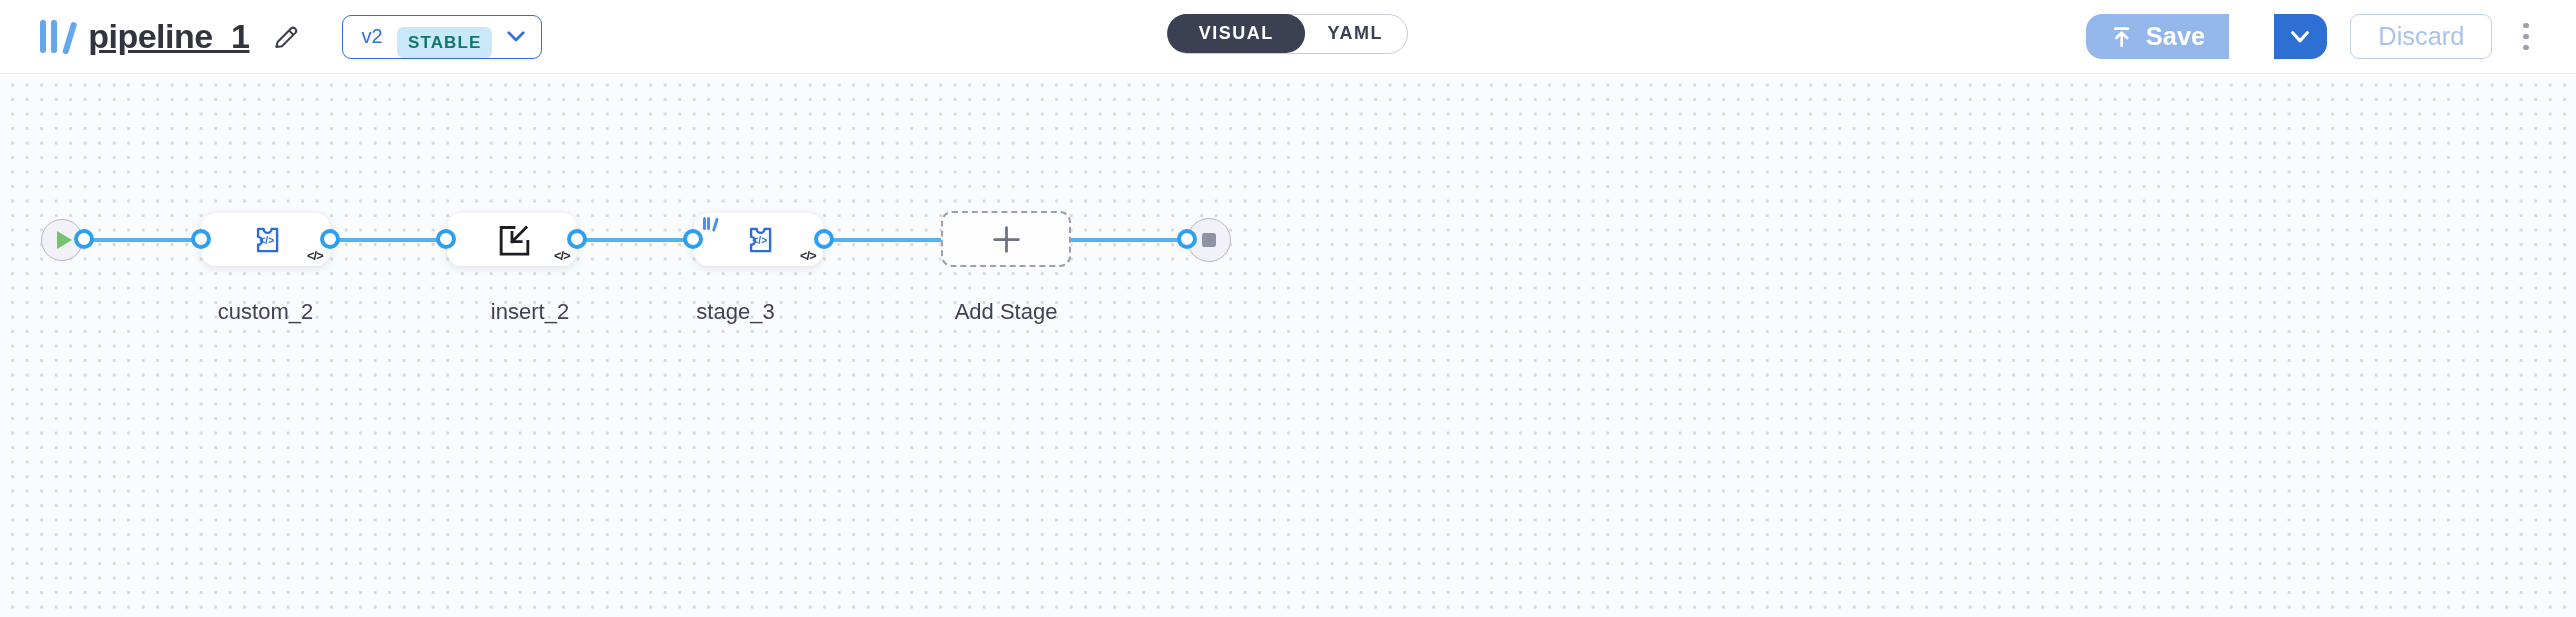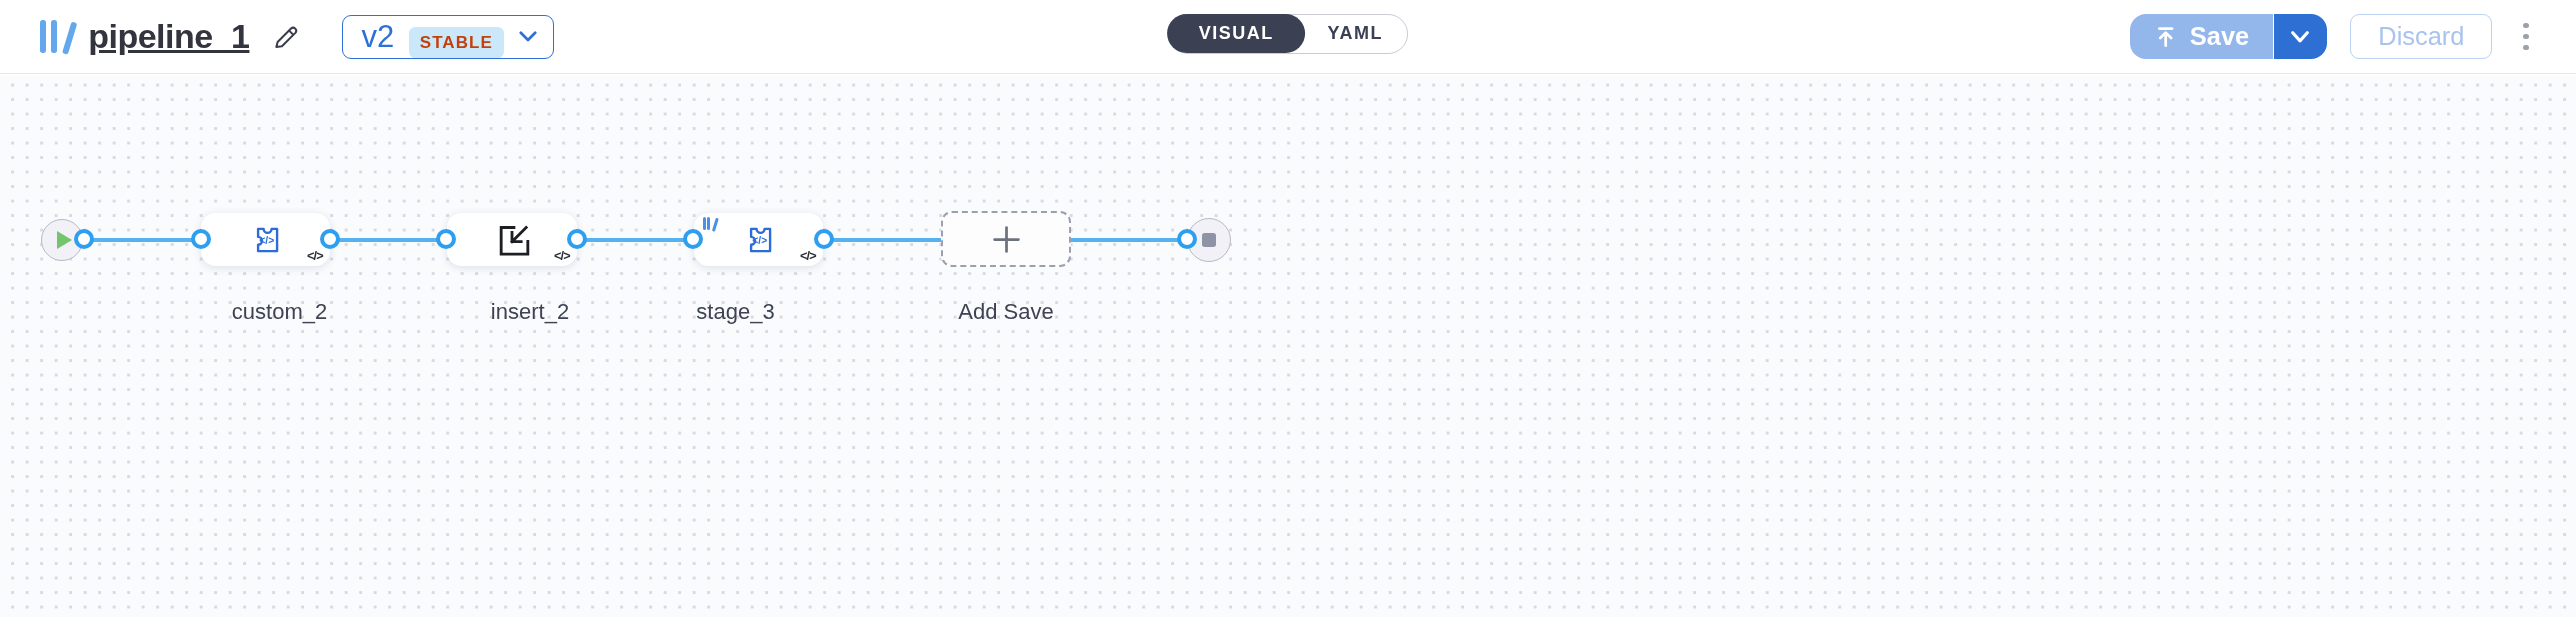--- a/index.html
+++ b/index.html
@@ -13,34 +13,34 @@
   .h-left { display:flex; align-items:center; gap:20px; }
   .logo { display:flex; align-items:flex-end; gap:4.5px; height:36px; padding-bottom:1.8px; }
   .logo .bar { width:6.4px; height:33px; background:#64a7ec; border-radius:2.7px; }
   .logo .bar.tilt { transform:rotate(17deg); transform-origin:bottom left; }
   .title { font-size:34px; font-weight:bold; color:#32343e; letter-spacing:-0.5px;text-decoration:underline; }
   .pencil-btn { width:31px; height:31px; display:flex; align-items:center; justify-content:center; cursor:pointer; }
 
   .version-chip { margin-left:22px; display:flex; align-items:center; gap:14.5px;
     border:1.8px solid #2e6fd8; border-radius:9px; height:44px; padding:0 16.3px 0 18px;
     background:#fff; cursor:pointer; }
-  .version-chip .v-label { color:#2e6fd8; font-size:31px; }
-  .version-chip .v-badge { background:#cbe8fb; color:#c2410c; font-size:17px; font-weight:bold;
+  .version-chip .v-label { color:#2e6fd8; font-size:20px; }
+  .version-chip .v-badge { background:#cbe8fb; color:#0f766e; font-size:17px; font-weight:bold;
     letter-spacing:1.1px; border-radius:6.4px; padding:5.4px 11px;margin-top:12px; }
 
   .view-toggle { position:absolute; left:50%; top:13.6px; transform:translateX(-50%);
     display:flex; align-items:center; height:40px; border:1.8px solid #c9cbd6;
     border-radius:907px; background:#ffffff; }
   .seg { height:39px; margin:-1.8px; display:flex; align-items:center; justify-content:center;
     border-radius:907px; font-size:18px; font-weight:bold; letter-spacing:1.5px; cursor:pointer; }
   .seg.active { background:#3b4152; color:#ffffff; width:138px; }
   .seg.inactive { color:#3b4152; width:107px; }
 
   .h-right { display:flex; align-items:center; gap:23.6px; }
-  .save-split { display:flex; height:45px; border-radius:16px; overflow:hidden; cursor:pointer; }
+  .save-split { display:flex; height:45px; border-radius:16px; overflow:hidden; cursor:pointer;gap:44px; }
   .save-main { display:flex; align-items:center; gap:11px; background:#93b7ea;
     color:#ffffff; font-size:25.4px; font-weight:bold; padding:0 23.6px;
     border-right:1.8px solid #ffffff; }
   .save-caret { width:53px; background:#2e6fd3; display:flex; align-items:center; justify-content:center; }
   .discard-btn { height:45px; padding:0 27px; background:#ffffff; border:1.8px solid #bdd1f2;
     border-radius:9px; color:#a9c2ee; font-size:25.4px; font-weight:normal;
     display:flex; align-items:center; cursor:pointer; }
   .kebab { display:flex; flex-direction:column; gap:5.4px; padding:5.4px 7.3px; cursor:pointer; }
   .kebab i { width:5.4px; height:5.4px; border-radius:50%; background:#9aa0ad; display:block; }
 
@@ -184,18 +184,18 @@
   <div class="add-stage">
     <svg width="33" height="33" viewBox="0 0 36 36">
       <path d="M18 5 V31 M5 18 H31" stroke="#6b7280" stroke-width="3" stroke-linecap="round" fill="none"></path>
     </svg>
   </div>
 
   <div class="terminal" style="left:1187px; top:142px; width:44px; height:44px;">
     <span class="stop-sq"></span>
   </div>
 
-  <div class="node-label" style="left:215px; width:129px;">custom_2</div>
+  <div class="node-label" style="left:201px; width:129px;">custom_2</div>
   <div class="node-label" style="left:465px; width:130px;">insert_2</div>
   <div class="node-label" style="left:671px; width:129px;">stage_3</div>
-  <div class="node-label" style="left:941px; width:130px;">Add Save</div>
+  <div class="node-label" style="left:941px; width:130px;">Add Stage</div>
 </div>
 
 
 </body></html>

